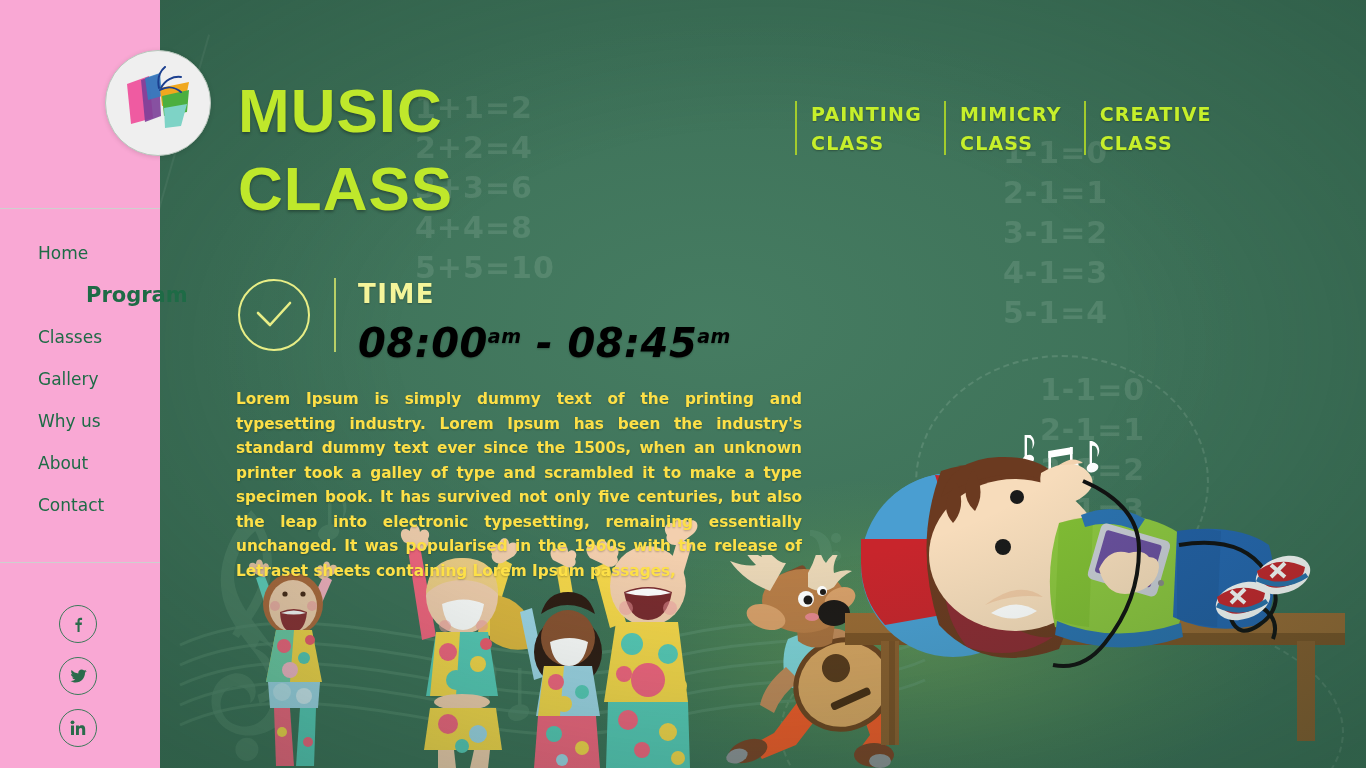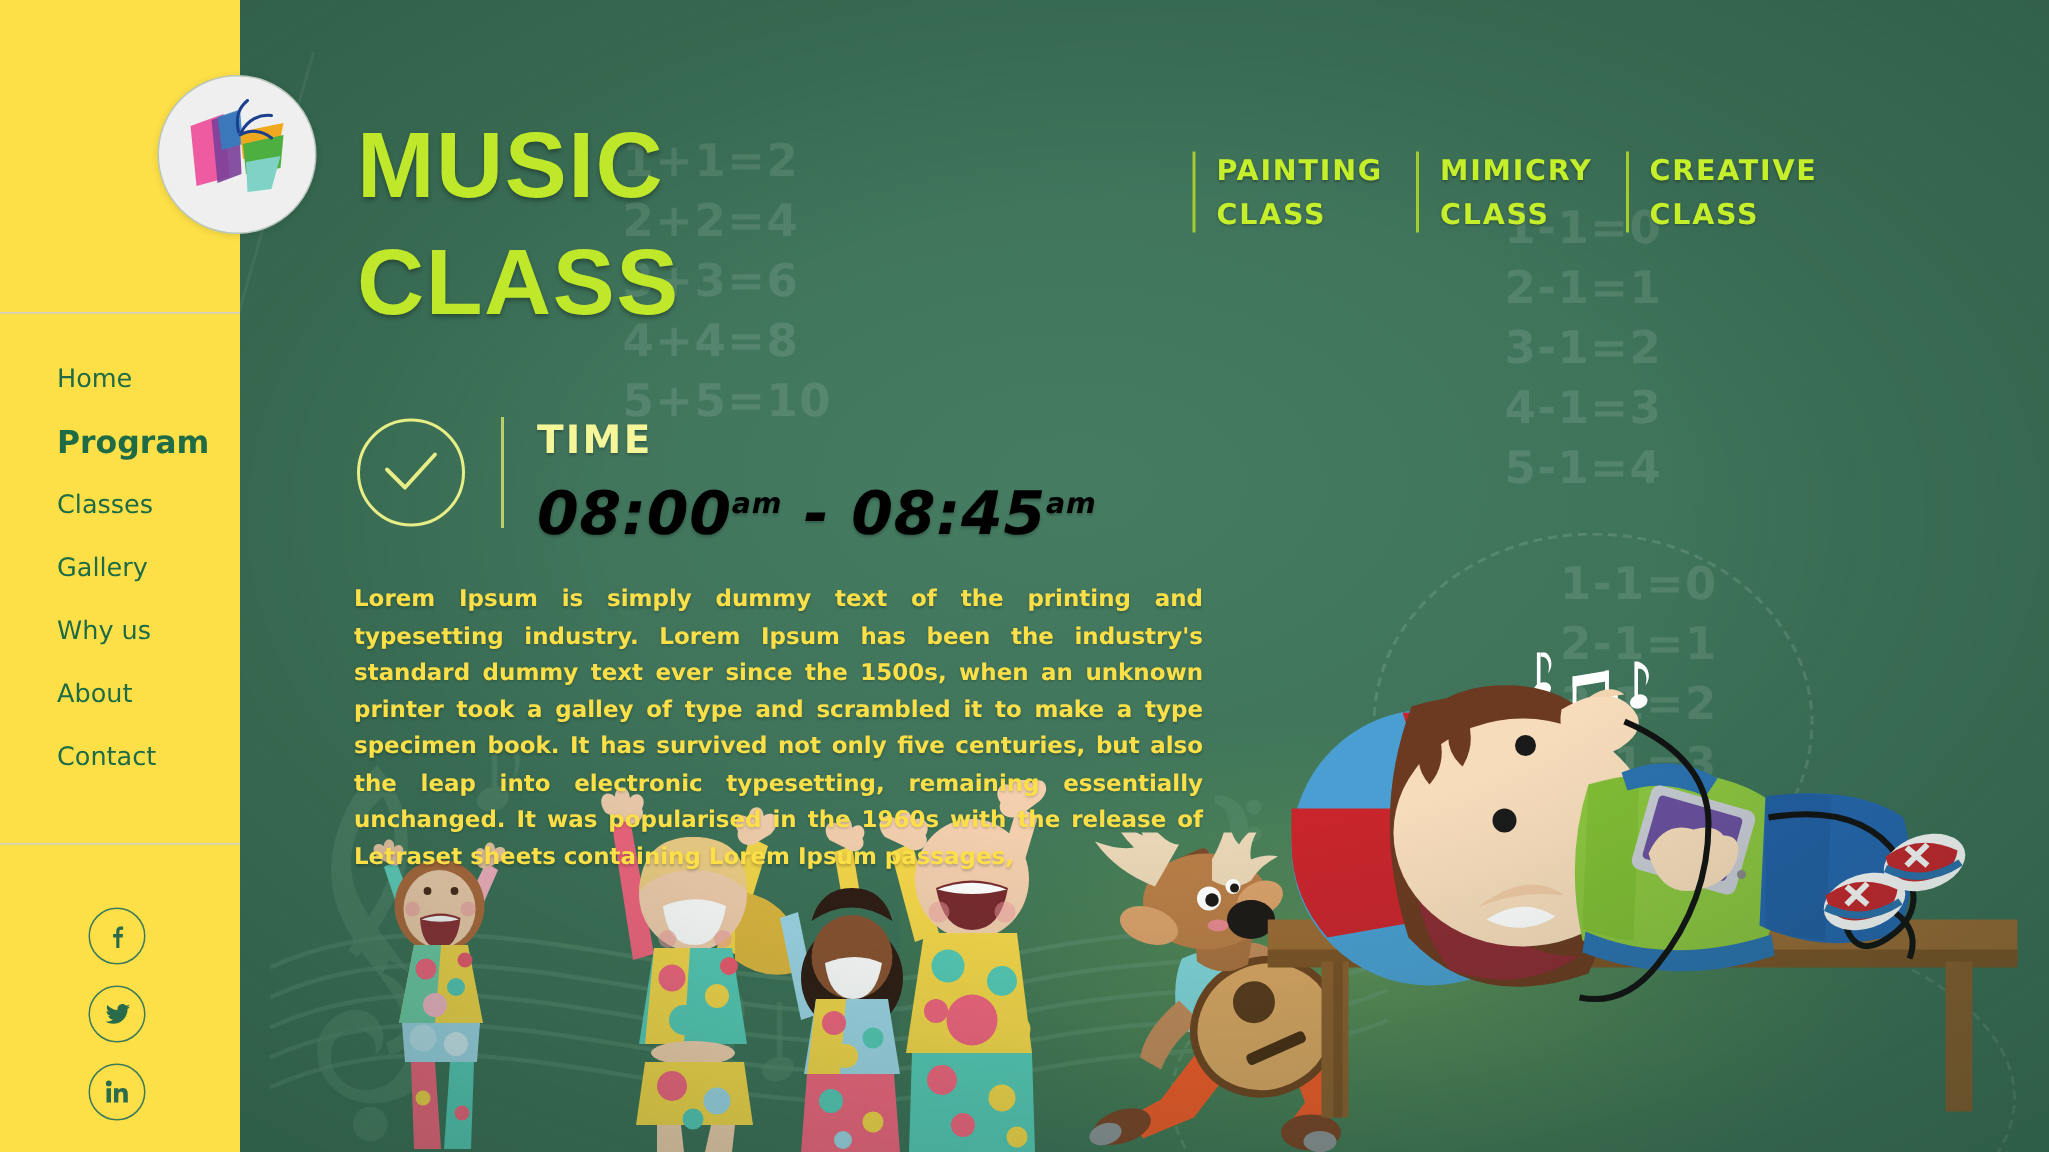--- a/index.html
+++ b/index.html
@@ -56,21 +56,21 @@
   .chalk-circle{
     position:absolute;border:2px dashed rgba(225,240,225,.16);
     border-radius:50%;pointer-events:none;
   }
   
   .chalk-stroke{position:absolute;background:rgba(225,240,225,.08);pointer-events:none;}
 
   
   .sidebar{
     position:absolute;left:0;top:0;width:160px;height:768px;
-    background:#fde047;
+    background:#f9a8d4;
   }
   .sb-divider{position:absolute;left:0;width:160px;height:1px;background:#cfcfcf;}
   #sb-div-1{top:208px;}
   #sb-div-2{top:562px;}
 
   .logo-wrap{
     position:absolute;left:105px;top:50px;width:104px;height:104px;
     border-radius:50%;background:#efefef;
     border:1px solid #b9c7bd;
     box-shadow:0 1px 5px rgba(0,0,0,.12);
@@ -78,21 +78,21 @@
     overflow:hidden;
   }
 
   .nav{position:absolute;left:0;top:232px;width:160px;}
   .nav-item{
     display:block;height:42px;line-height:42px;
     padding-left:38px;color:#1e6b46;
     font-size:17px;font-family:"DejaVu Sans","Liberation Sans",sans-serif;
     text-decoration:none;cursor:pointer;white-space:nowrap;
   }
-  .nav-item.active{font-size:21px;font-weight:700;color:#1e6b46;}
+  .nav-item.active{font-size:21px;font-weight:700;color:#1e6b46;margin-left:48px;}
 
   .socials{position:absolute;left:59px;top:605px;}
   .social{
     width:36px;height:36px;border-radius:50%;
     border:1.5px solid #3c7a5a;color:#2a6b4b;
     display:flex;align-items:center;justify-content:center;
     margin-bottom:14px;cursor:pointer;background:transparent;
   }
 
   

